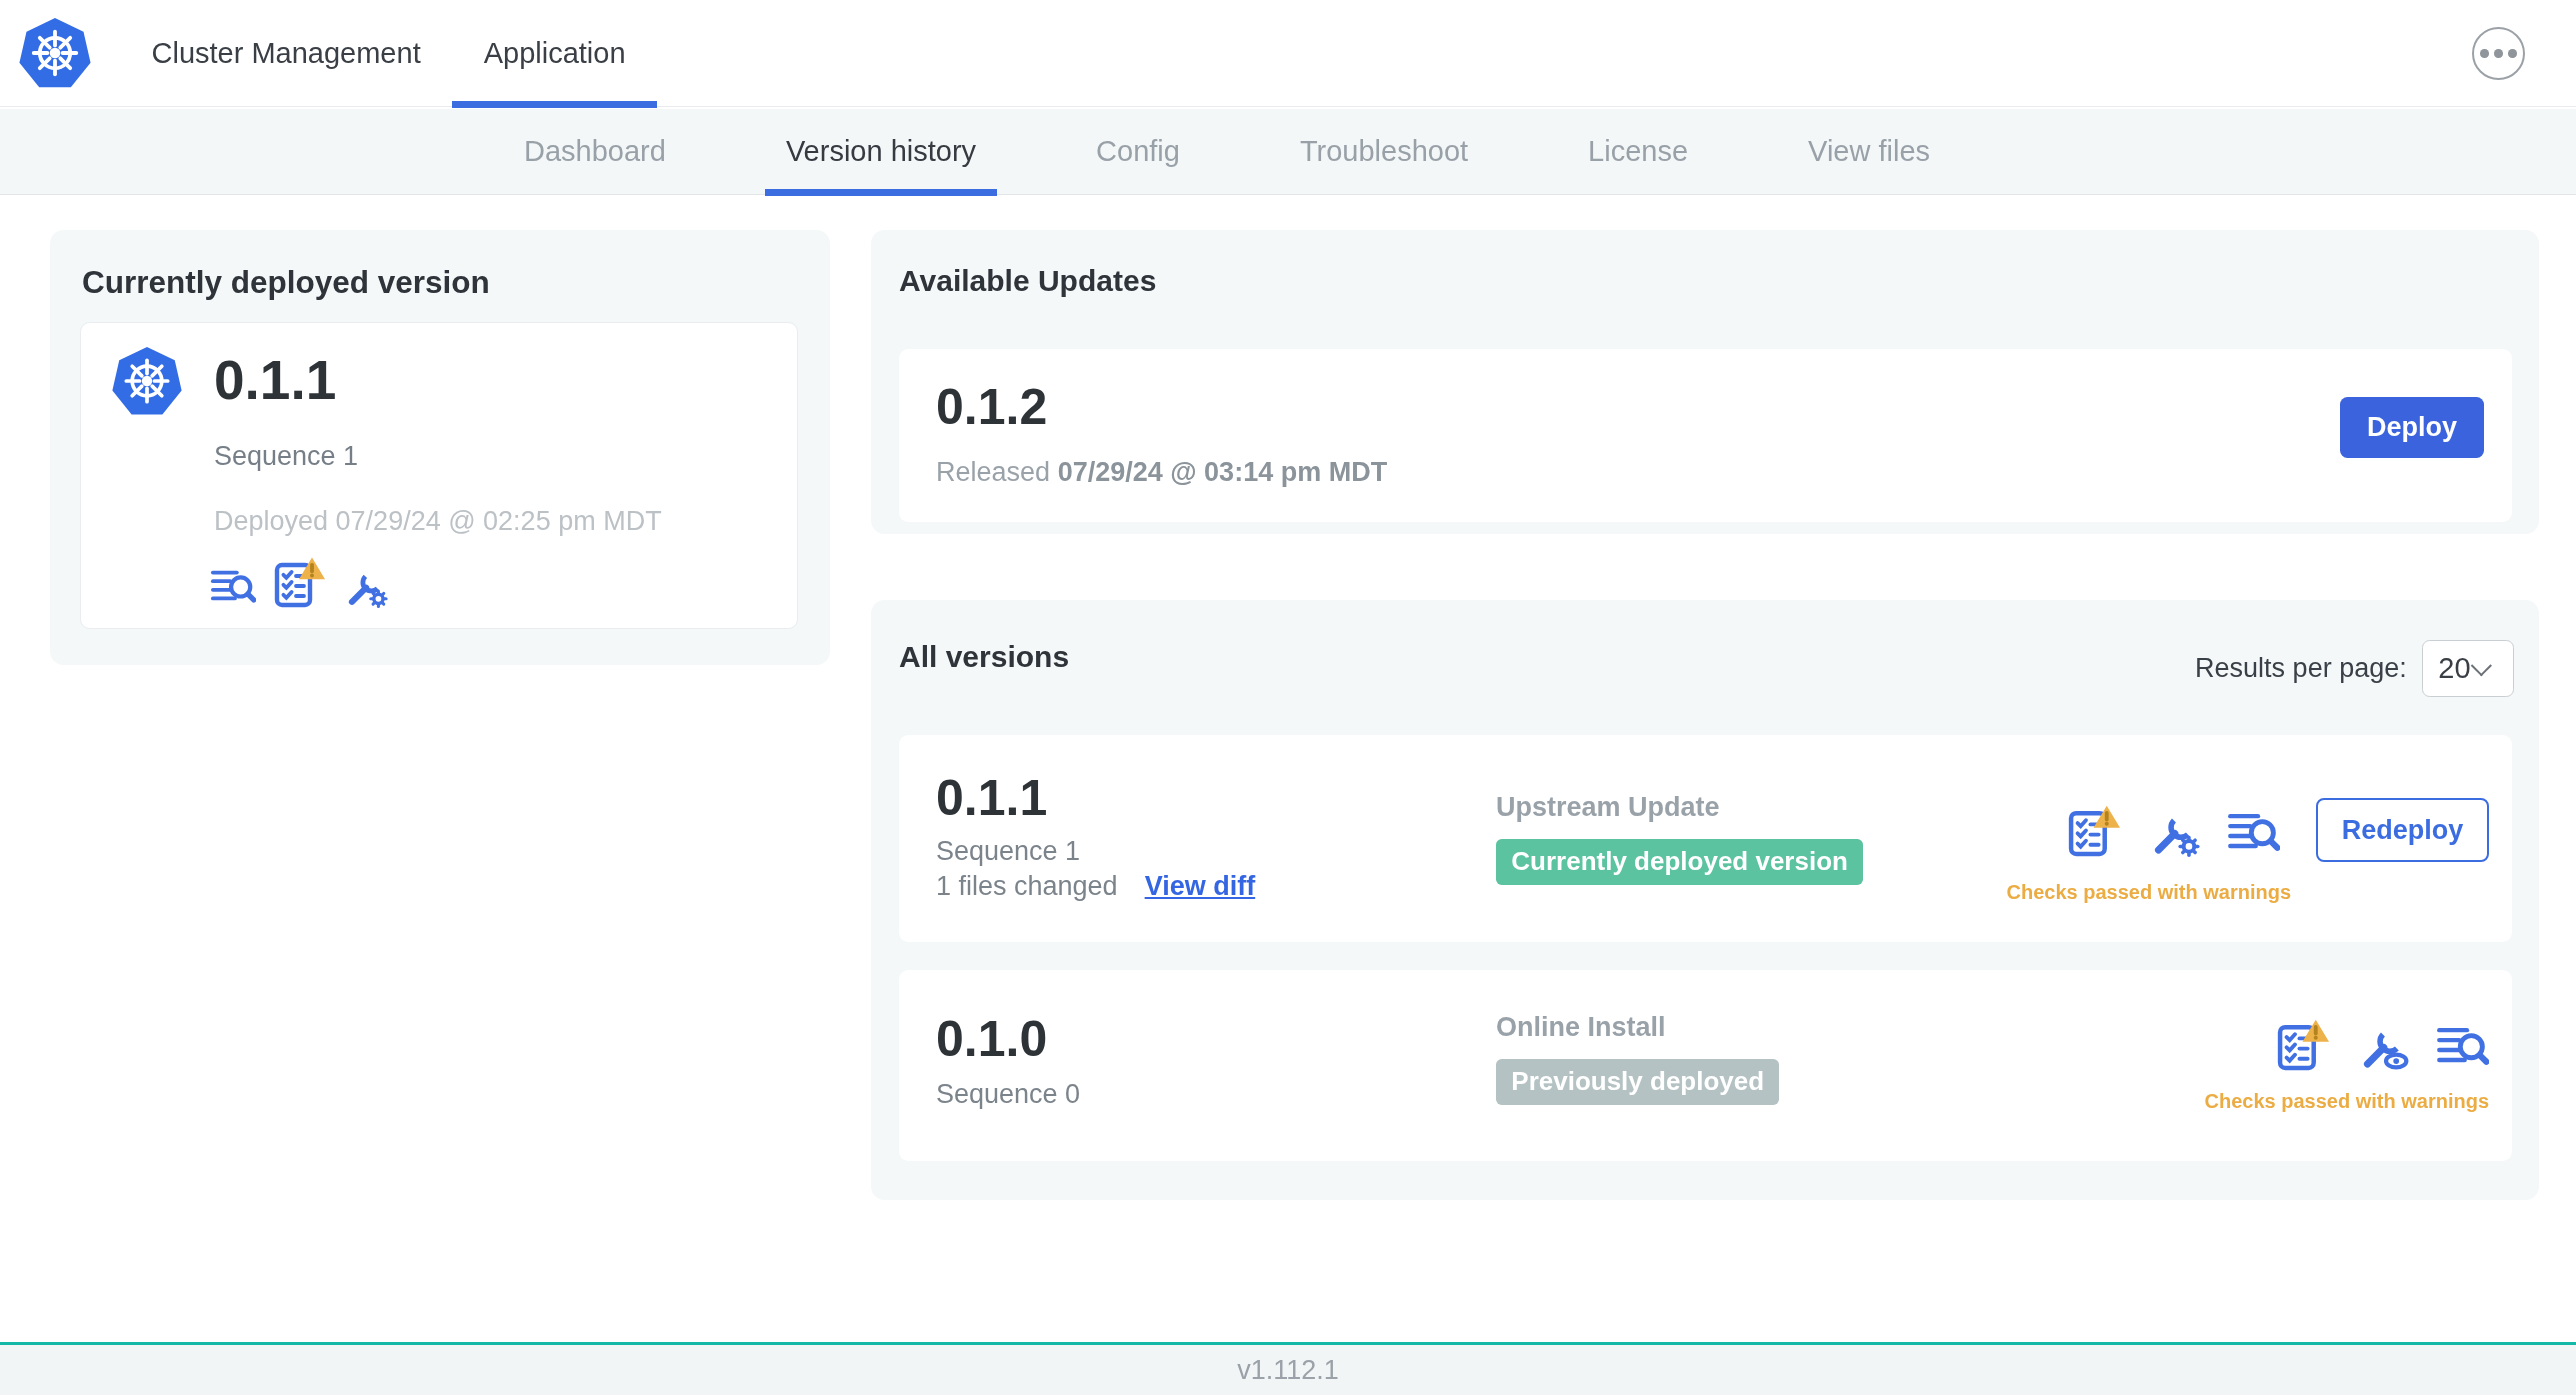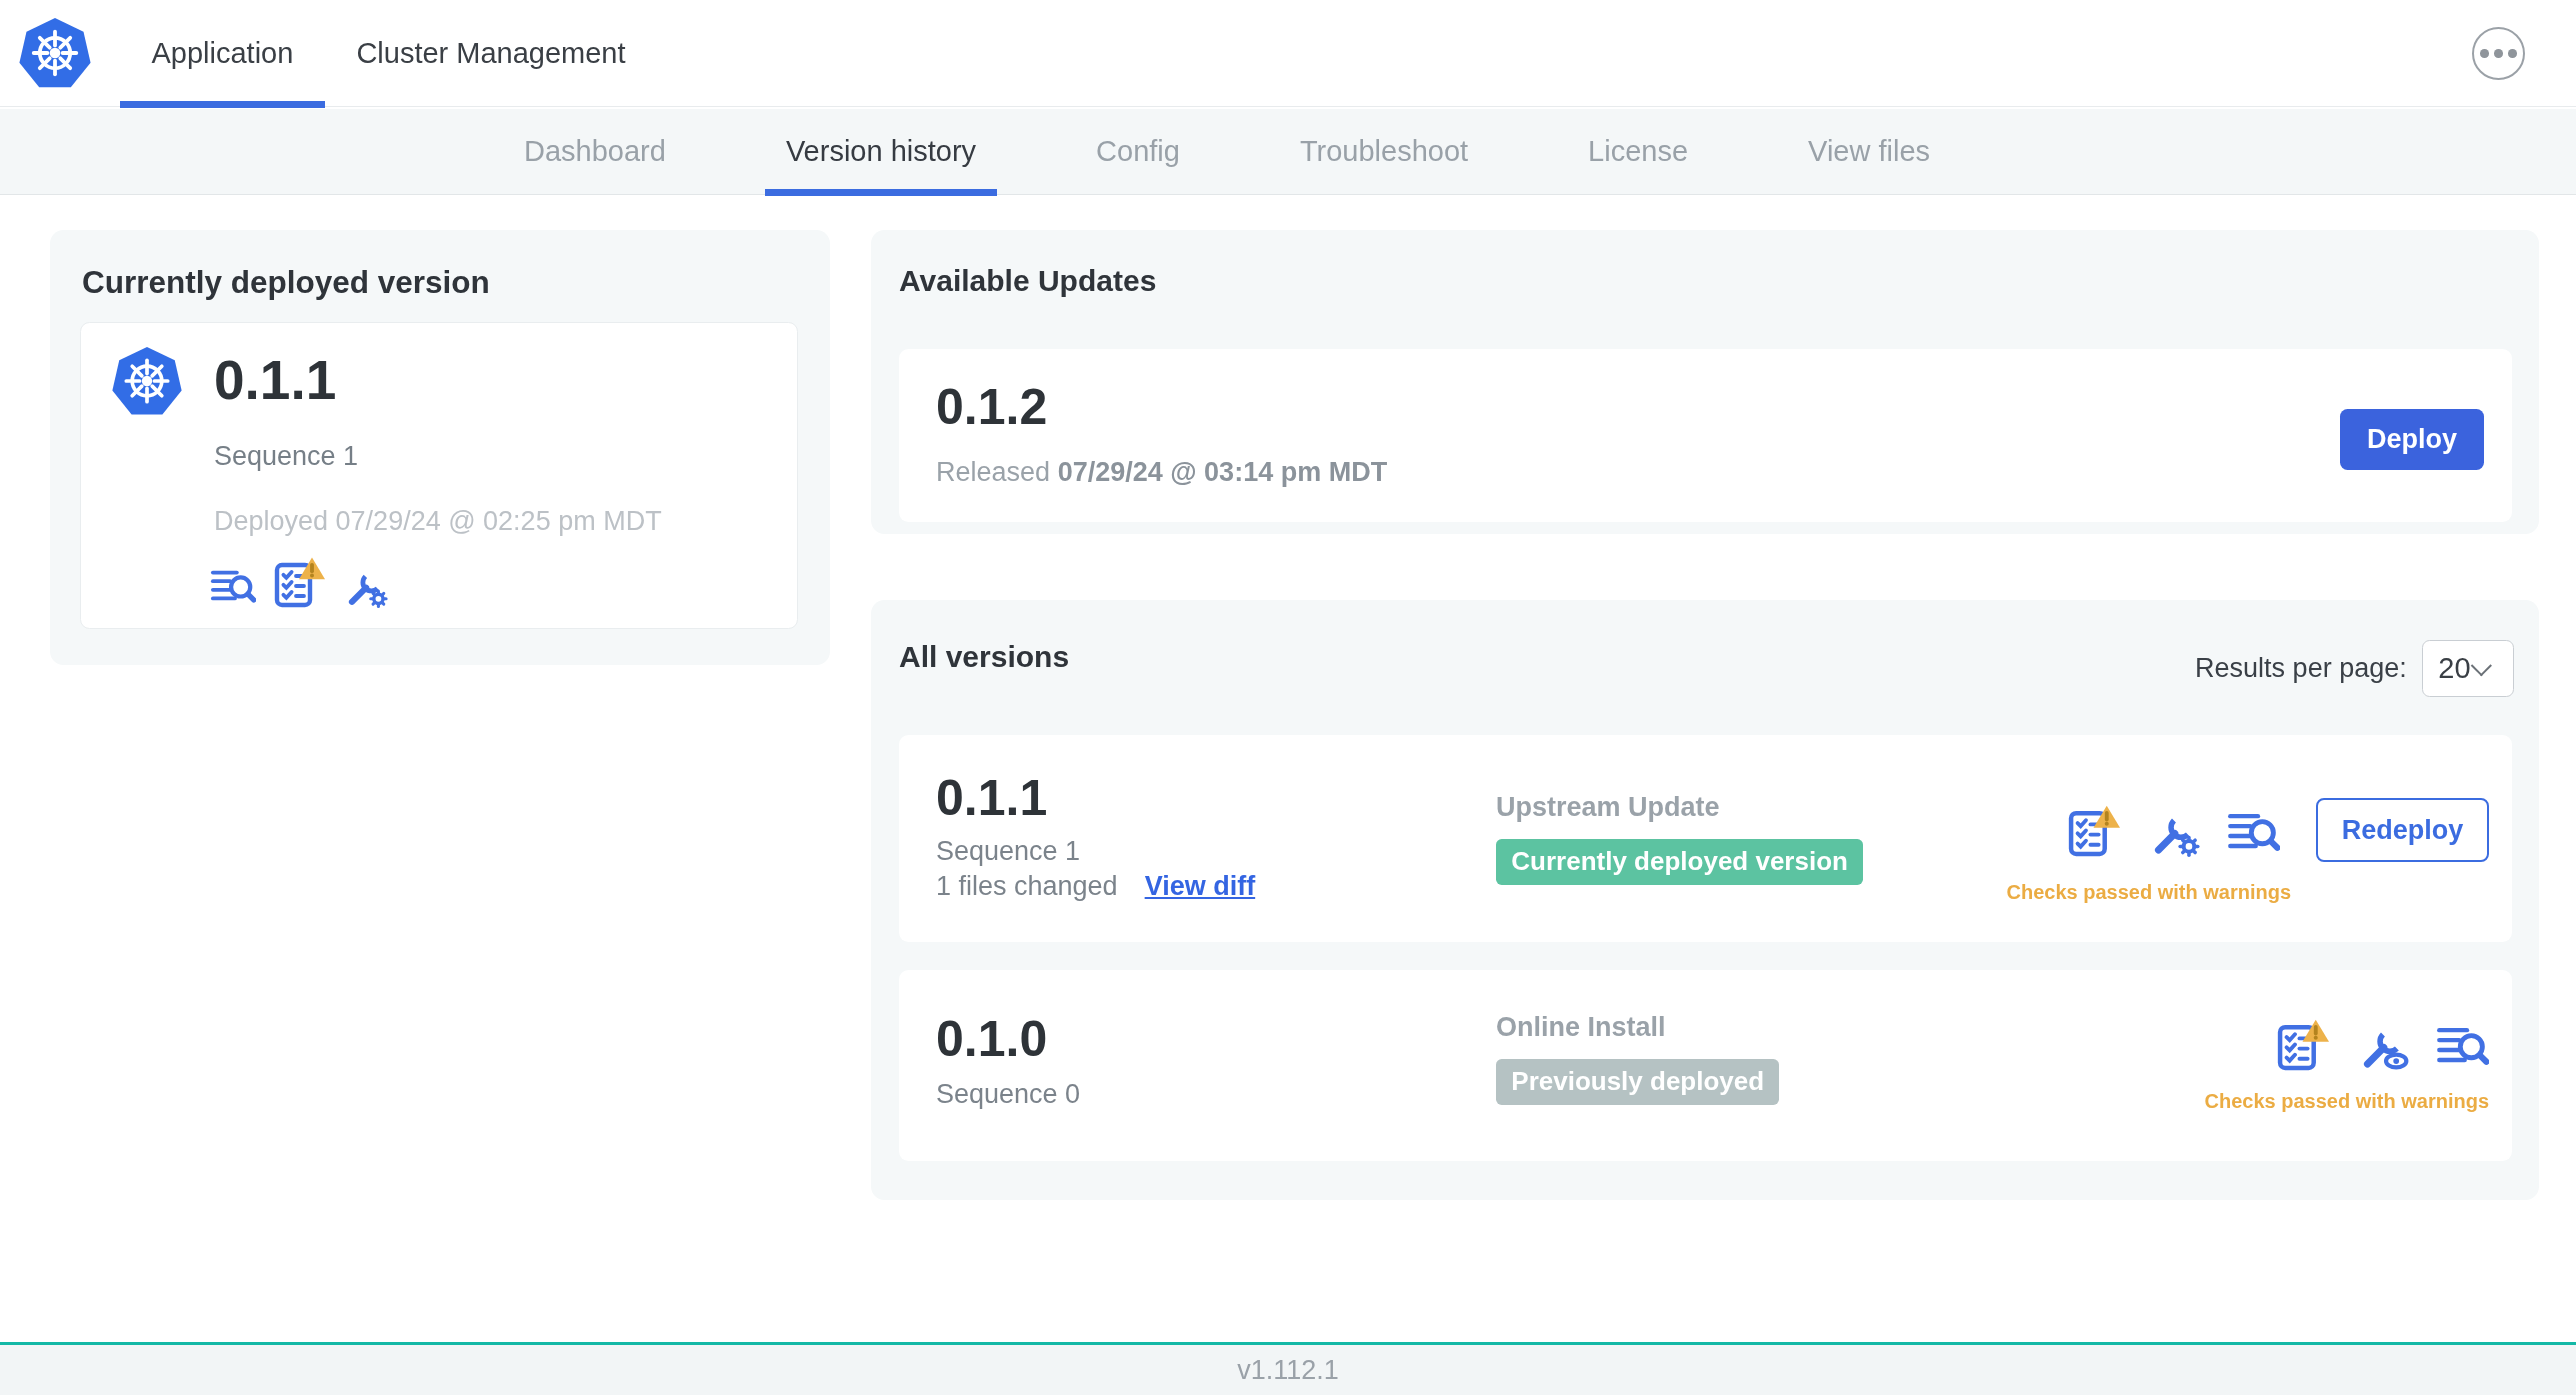--- a/index.html
+++ b/index.html
@@ -75,21 +75,21 @@
   .card-updates { left:871px; top:230px; width:1668px; height:304px; }
   .card-updates .card-title { position:absolute; left:28px; top:34px; }
   .update-row {
     position:absolute; left:28px; top:119px; width:1613px; height:173px;
     background:#fff; border-radius:9.5px;
   }
   .upd-version { position:absolute; left:37px; top:29px; font-size:50px; font-weight:700; color:#2e3338; }
   .upd-released { position:absolute; left:37px; top:108px; font-size:27px; color:#9aa2a9; }
   .upd-released .date { font-weight:700; color:#8b939b; margin-left:7.6px; }
   .deploy-btn {
-    position:absolute; right:28px; top:60px; width:144px; height:61px;
+    position:absolute; right:28px; top:48px; width:144px; height:61px;
     background:#3b63dd; border:none; border-radius:7.6px;
     color:#fff; font-size:27px; font-weight:700; font-family:inherit; cursor:pointer;
   }
 
   
   .card-versions { left:871px; top:600px; width:1668px; height:600px; }
   .card-versions .card-title { position:absolute; left:28px; top:40px; }
   .rpp { position:absolute; right:25px; top:40px; display:flex; align-items:center; gap:15.3px; }
   .rpp-label { font-size:27px; color:#3a4047; }
   .rpp-select {
@@ -220,22 +220,22 @@
   </defs>
 </svg>
 
 <div class="header">
   <div class="logo-wrap">
     <svg viewBox="0 0 100 96">
         <use href="#k8s-logo"></use>
       </svg>
   </div>
   <div class="header-tabs">
+    <div class="header-tab">Cluster Management</div>
     <div class="header-tab active">Application</div>
-    <div class="header-tab">Cluster Management</div>
   </div>
   <div class="menu-btn">
     <span class="menu-dot"></span>
     <span class="menu-dot"></span>
     <span class="menu-dot"></span>
   </div>
 </div>
 
 <div class="subnav">
   <div class="subnav-tab">Dashboard</div>

